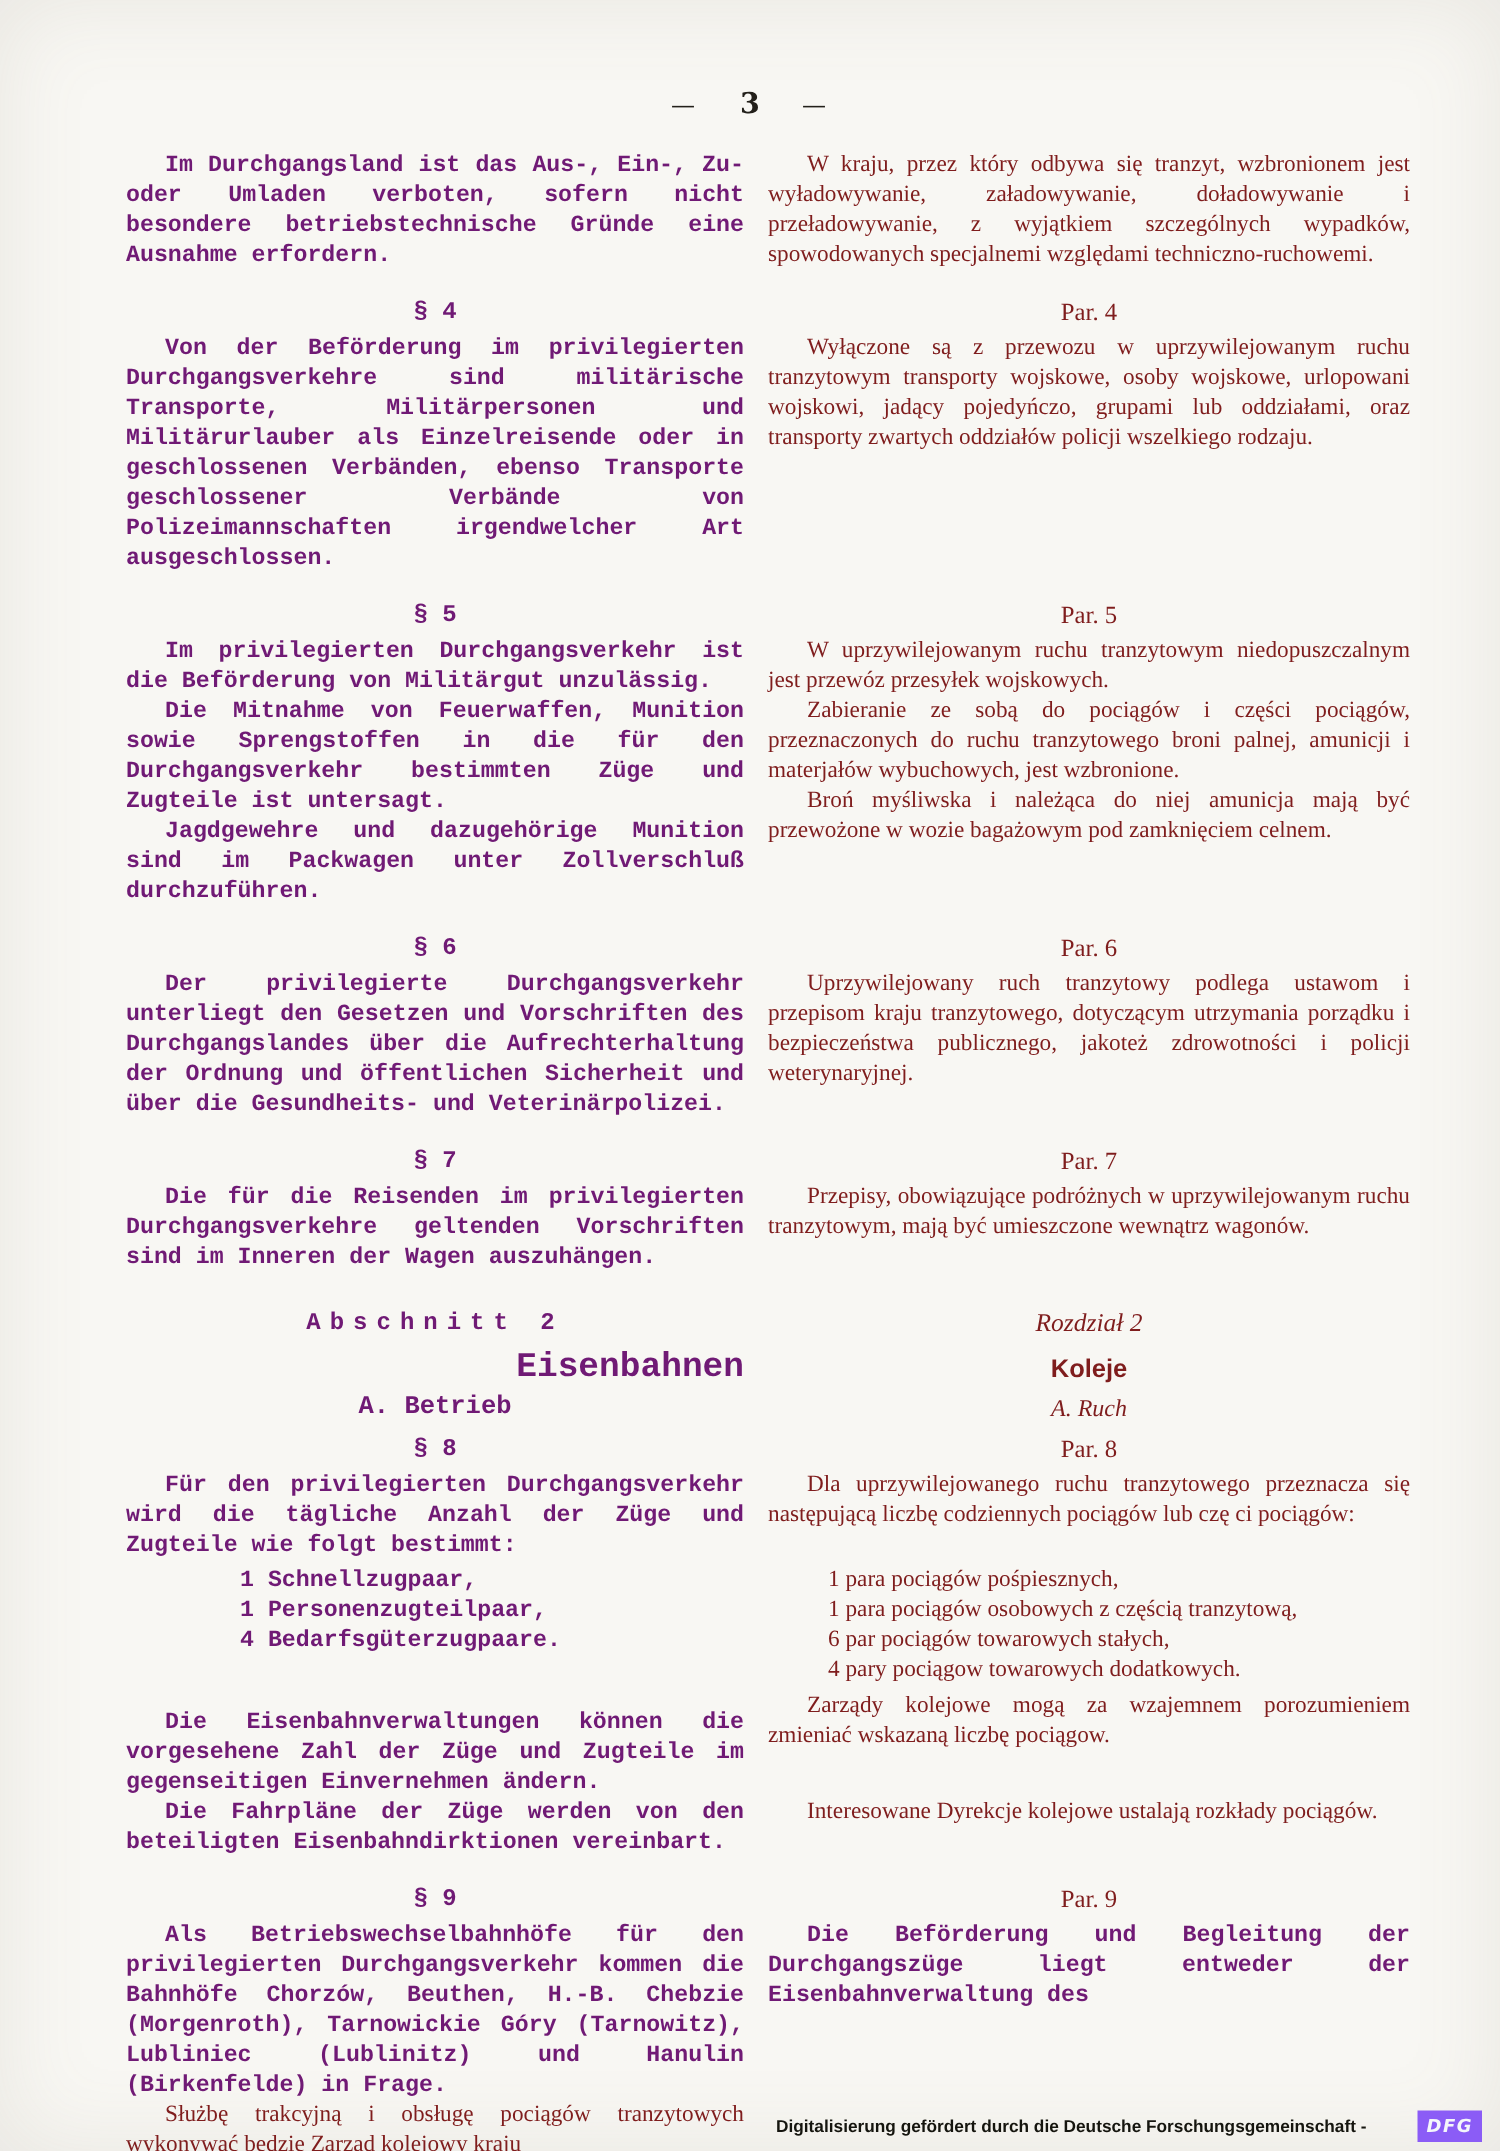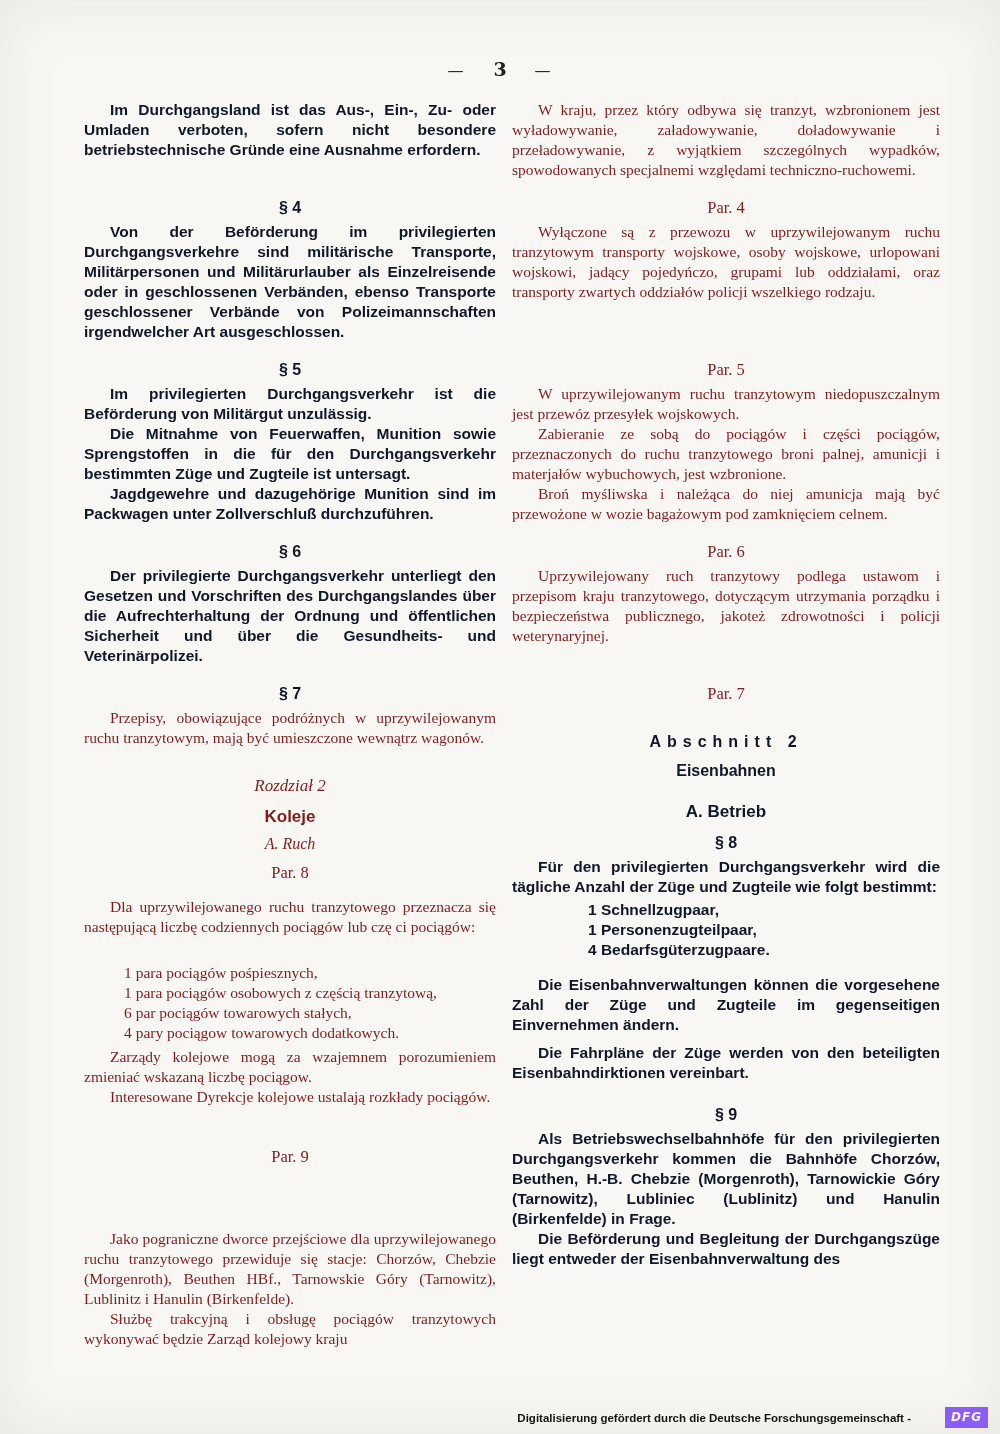--- a/index.html
+++ b/index.html
@@ -6,32 +6,32 @@
   body{width:1000px;height:1434px;background:#efefec;font-family:"DejaVu Serif",serif;}
   .page{position:relative;width:1000px;height:1434px;background:#f8f7f3;overflow:hidden;color:#201b14;
         box-shadow:inset 0 0 60px rgba(120,115,100,0.12);}
   .page-header{padding-top:58px;text-align:center;font-size:16px;color:#23201a;}
   .page-header .dash{margin:0 28px;letter-spacing:2px;}
   .page-header .pnum{font-weight:bold;font-size:19px;}
   .cols{display:grid;grid-template-columns:412px 428px;column-gap:16px;padding-left:84px;
         margin-top:20px;align-items:start;}
   .cell{min-width:0;}
   
-  .de{font-family:Liberation Sans, sans-serif;font-weight:bold;font-size:15.5px;line-height:20px;
-      text-align:justify;color:#0f172a;}
+  .de{font-family:Liberation Mono, monospace;font-weight:bold;font-size:15.5px;line-height:20px;
+      text-align:justify;color:#701a75;}
   
   .pl{font-family:"Liberation Serif",serif;font-size:15.5px;line-height:20px;
       text-align:justify;color:#7f1d1d;}
   p.body{margin:0;text-indent:26px;}
   .gap-above{margin-top:13px;}
   .par-h{text-align:center;font-size:16px;margin:18px 0 4px;font-weight:bold;}
   .pl .par-h{font-weight:normal;font-size:16.5px;}
   .chapter-de{text-align:center;font-size:16px;letter-spacing:6px;margin-top:24px;}
   .chapter-pl{text-align:center;font-size:17px;font-style:italic;font-weight:normal;margin-top:24px;}
-  .title-de{text-align:center;font-size:16px;margin-top:9px;}
+  .title-de{text-align:right;font-size:23px;margin-top:9px;}
   .title-pl{text-align:center;font-size:17px;font-weight:bold;font-family:"Liberation Sans",sans-serif;margin-top:11px;}
   .sub-de{text-align:center;font-size:17px;margin-top:6px;}
   .sub-pl{text-align:center;font-size:16px;font-style:italic;margin-top:7px;}
   .list{margin-top:3px;}
   .item{margin:0;text-align:left;}
   .de .item{padding-left:98px;text-indent:-22px;}
   .pl .item{padding-left:64px;text-indent:-24px;}
   .item-gap{margin-top:17px;}
   .footer{position:absolute;right:12px;bottom:6px;display:flex;align-items:center;gap:6px;
           font-family:"Liberation Sans",sans-serif;font-size:11.5px;font-weight:bold;color:#15150f;text-align:right;}
@@ -99,20 +99,23 @@
     <div class="cell pl">
         <p class="body">Uprzywilejowany ruch tranzytowy podlega ustawom i przepisom kraju tranzytowego, dotyczącym utrzymania porządku i bezpieczeństwa publicznego, jakoteż zdrowotności i policji weterynaryjnej.</p>
       </div>
 
     <div class="cell de">
         <div class="par-h">§ 7</div>
       </div>
     <div class="cell pl">
         <div class="par-h">Par. 7</div>
       </div>
+    <div class="cell de">
+        <p class="body">Die für die Reisenden im privilegierten Durchgangsverkehre geltenden Vorschriften sind im Inneren der Wagen auszuhängen.</p>
+      </div>
     <div class="cell pl">
         <p class="body">Przepisy, obowiązujące podróżnych w uprzywilejowanym ruchu tranzytowym, mają być umieszczone wewnątrz wagonów.</p>
       </div>
 
     <div class="cell de">
         <div class="chapter-de">Abschnitt 2</div>
       </div>
     <div class="cell pl">
         <div class="chapter-pl">Rozdział 2</div>
       </div>
@@ -173,23 +176,20 @@
 
     <div class="cell de">
         <div class="par-h">§ 9</div>
       </div>
     <div class="cell pl">
         <div class="par-h">Par. 9</div>
       </div>
     <div class="cell de">
         <p class="body">Als Betriebswechselbahnhöfe für den privilegierten Durchgangsverkehr kommen die Bahnhöfe Chorzów, Beuthen, H.-B. Chebzie (Morgenroth), Tarnowickie Góry (Tarnowitz), Lubliniec (Lublinitz) und Hanulin (Birkenfelde) in Frage.</p>
       </div>
-    <div class="cell pl">
-        <p class="body">Jako pograniczne dworce przejściowe dla uprzywilejowanego ruchu tranzytowego przewiduje się stacje: Chorzów, Chebzie (Morgenroth), Beuthen HBf., Tarnowskie Góry (Tarnowitz), Lublinitz i Hanulin (Birkenfelde).</p>
-      </div>
     <div class="cell de">
         <p class="body">Die Beförderung und Begleitung der Durchgangszüge liegt entweder der Eisenbahnverwaltung des</p>
       </div>
     <div class="cell pl">
         <p class="body">Służbę trakcyjną i obsługę pociągów tranzytowych wykonywać będzie Zarząd kolejowy kraju</p>
       </div>
 
     <div class="cell de"></div>
 
   </div>

